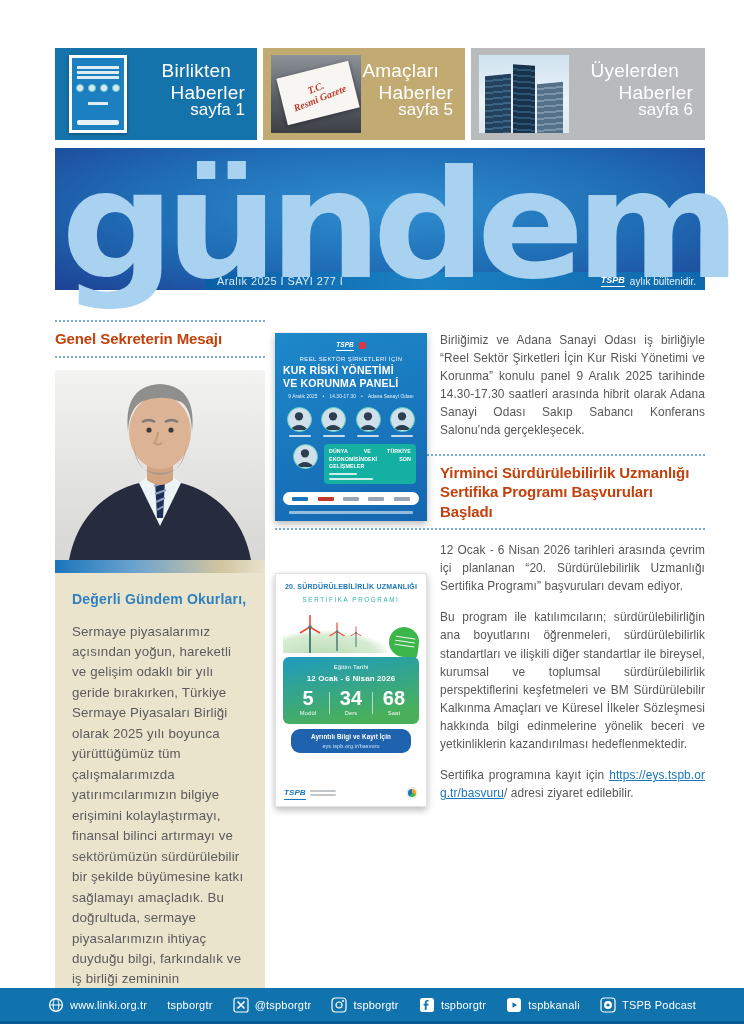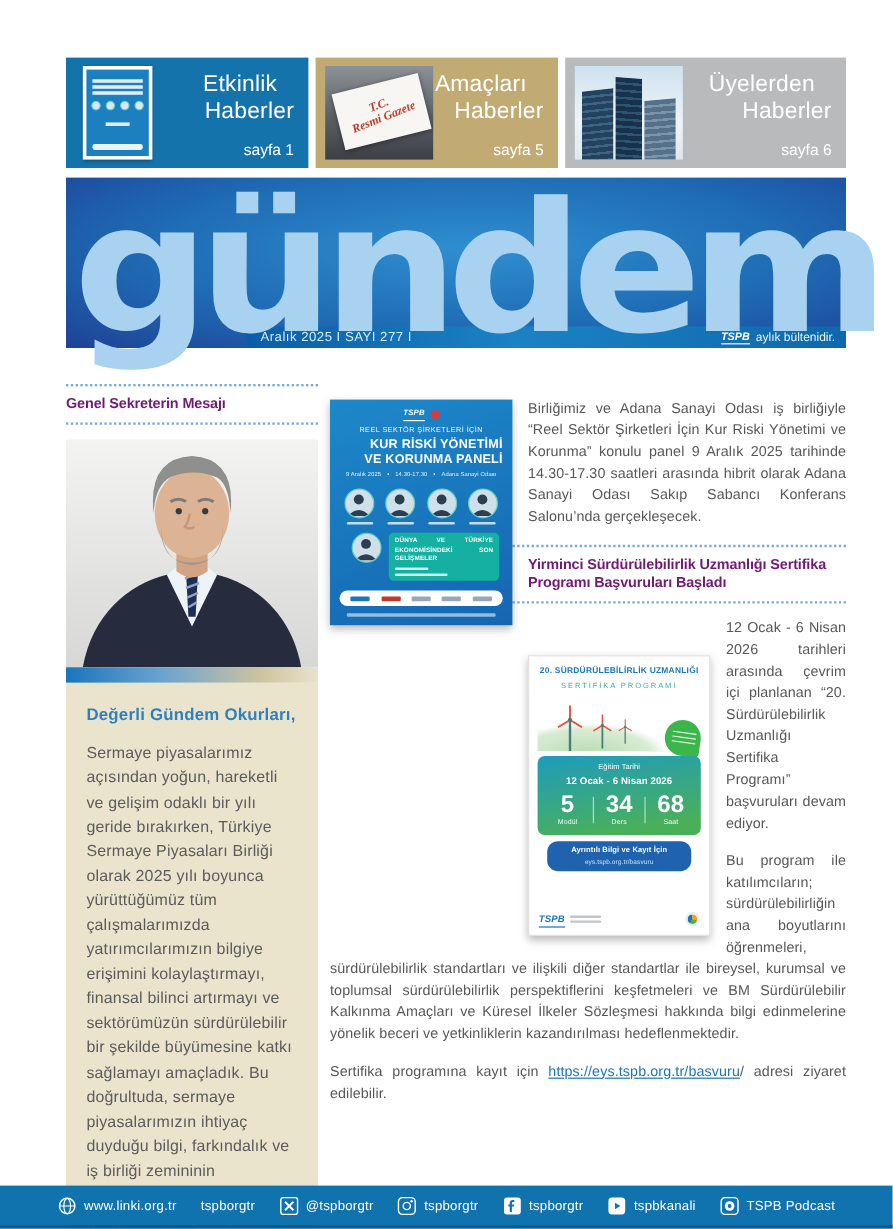--- a/index.html
+++ b/index.html
@@ -8,21 +8,21 @@
   .page { position:relative; width:744px; height:1024px; background:#ffffff; overflow:hidden; margin:0 auto; }
 
   
   .hdr-strip { position:absolute; top:48px; left:55px; width:650px; height:92px; display:flex; gap:6px; }
   .hdr-box { flex:1; position:relative; color:#ffffff; overflow:hidden; }
   .hdr-box.b1 { background:#1573ab; }
   .hdr-box.b2 { background:#c2ab72; }
   .hdr-box.b3 { background:#b9babc;padding-left:32px; }
   .hdr-label { position:absolute; top:12px; right:12px; text-align:right; font-size:19px; line-height:1.15; font-weight:400; letter-spacing:.2px; }
   .hdr-label .l1 { display:block; margin-right:14px; }
-  .hdr-page { position:absolute; bottom:8px; right:12px; font-size:13px; }
+  .hdr-page { position:absolute; bottom:20px; right:12px; font-size:17px; }
 
   .thumb1 { position:absolute; left:14px; top:7px; width:58px; height:78px; background:#ffffff; padding:3px; box-shadow:0 1px 3px rgba(0,0,0,.35); }
   .thumb1-in { width:100%; height:100%; background:#1b7fc0; position:relative; }
   .t1-bar { position:absolute; left:10%; width:80%; background:rgba(255,255,255,.85); height:3px; }
   .t1-dots { position:absolute; top:26px; left:8%; width:84%; display:flex; justify-content:space-between; }
   .t1-dots i { width:8px; height:8px; border-radius:50%; background:#d7e9f4; border:1px solid #6ecbc2; }
   .t1-foot { position:absolute; bottom:5px; left:10%; width:80%; height:5px; background:rgba(255,255,255,.9); border-radius:2px; }
 
   .thumb2 { position:absolute; left:8px; top:7px; width:90px; height:78px; background:linear-gradient(180deg,#8d9198 0%, #5a5f66 55%, #3c4046 100%); overflow:hidden; }
   .t2-screen { position:absolute; left:10px; top:14px; width:74px; height:48px; background:#f7f6f2; transform:rotate(-14deg); box-shadow:0 1px 4px rgba(0,0,0,.4); display:flex; flex-direction:column; align-items:center; justify-content:center; }
@@ -41,21 +41,21 @@
   .tag-txt { color:#ffffff; font-size:17px; letter-spacing:.4px; }
   .logo-gundem { position:absolute; left:6px; top:-16px; font-family:"DejaVu Sans", sans-serif; font-weight:700; font-size:150px; line-height:1.25; letter-spacing:-9px; color:#a8d2ef; transform:scaleX(1.06); transform-origin:left top; z-index:3; white-space:nowrap; }
   .issue-strip { position:absolute; bottom:0; left:150px; right:0; height:18px; background:linear-gradient(90deg,#0b5ea6 0%, #1b82c4 45%, #0e68ab 100%); display:flex; align-items:center; justify-content:space-between; padding:0 9px 0 12px; z-index:2; }
   .issue-txt { color:#d9ecf8; font-size:11px; letter-spacing:.4px; }
   .pub { display:flex; align-items:center; gap:5px; }
   .tspb-mini { color:#ffffff; font-style:italic; font-weight:700; font-size:9px; border-bottom:1px solid #ffffff; padding-bottom:1px; }
   .pub-txt { color:#e8f3fb; font-size:10px; }
 
   
   .dotline { border-top:2px dotted #79add9; height:0; }
-  .sec-title { color:#701a75; font-weight:700; font-size:12px; line-height:1.3; letter-spacing:-.1px; padding:7px 0; }
+  .sec-title { color:#c2410c; font-weight:700; font-size:15px; line-height:1.3; letter-spacing:-.1px; padding:7px 0; }
 
   
   .left-col { position:absolute; left:55px; top:320px; width:210px; }
   .portrait { display:block; width:210px; height:190px; margin-top:12px; }
   .grad-bar { height:13px; background:linear-gradient(90deg,#1b75bb 0%, #6ba3cf 38%, #cfc49f 78%, #e9e2cc 100%); }
   .beige-box { background:#ebe4cd; padding:18px 17px 14px; min-height:388px; }
   .greeting { color:#2f80bf; font-size:14px; font-weight:600; margin-bottom:15px; letter-spacing:.2px; }
   .gs-body { color:#5b5b5d; font-size:13.3px; line-height:1.54; letter-spacing:.15px; }
 
   
@@ -66,21 +66,21 @@
   .lnk { color:#1b75bb; text-decoration:underline; word-break:break-all; }
 
   .poster { float:left; margin:2px 13px 6px 0; box-shadow:0 3px 7px rgba(0,0,0,.28); }
 
   
   .poster1 { width:152px; height:188px; background:linear-gradient(160deg,#1d88ca 0%, #1566b1 100%); color:#ffffff; padding:7px 8px 6px; position:relative; }
   .p1-logos { display:flex; justify-content:center; align-items:center; gap:5px; }
   .p1-tspb { font-size:6.5px; font-style:italic; font-weight:700; border-bottom:1px solid #fff; }
   .p1-mark { width:7px; height:7px; background:#d93a3a; border-radius:2px; }
   .p1-sub { text-align:center; font-size:6px; letter-spacing:.4px; margin-top:4px; opacity:.95; }
-  .p1-t { text-align:right; font-size:10.5px; font-weight:700; line-height:1.2; letter-spacing:.2px; }
+  .p1-t { text-align:left; font-size:10.5px; font-weight:700; line-height:1.2; letter-spacing:.2px; }
   .p1-info { display:flex; justify-content:center; gap:5px; font-size:4.8px; margin-top:4px; opacity:.9; }
   .p1-speakers { display:flex; justify-content:space-between; padding:0 4px; margin-top:7px; }
   .spk { width:25px; height:25px; border-radius:50%; border:1.5px solid #5fd0c4; overflow:hidden; background:#cfe0ea; flex:0 0 auto; }
   .p1-names { display:flex; justify-content:space-between; padding:0 6px; margin-top:3px; }
   .p1-names i { width:22px; height:2px; background:rgba(255,255,255,.75); border-radius:1px; }
   .p1-row2 { display:flex; gap:6px; align-items:flex-start; margin-top:7px; padding-left:10px; }
   .p1-session { background:#14b0a2; border-radius:4px; padding:4px 5px; width:92px; }
   .p1-sess-title { font-size:5.3px; font-weight:700; line-height:1.35; }
   .p1-sess-lines i { display:block; height:2px; background:rgba(255,255,255,.8); border-radius:1px; margin-top:3px; }
   .p1-sess-lines i:first-child { width:28px; } .p1-sess-lines i:last-child { width:44px; }
@@ -135,21 +135,21 @@
               <i></i>
               <i></i>
               <i></i>
               <i></i>
             </div>
           <i class="t1-bar" style="top:44px;width:40%;left:30%"></i>
           <div class="t1-foot"></div>
         </div>
       </div>
       <div class="hdr-label">
-        <span class="l1">Etkinlik</span><span>Haberler</span>
+        <span class="l1">Birlikten</span><span>Haberler</span>
       </div>
       <div class="hdr-page">sayfa 1</div>
     </div>
     <div class="hdr-box b2">
       <div class="thumb2">
         <div class="t2-screen">
           <div class="t2-tc"><span>T.C.</span><br><span>Resmi Gazete</span></div>
         </div>
       </div>
       <div class="hdr-label">

